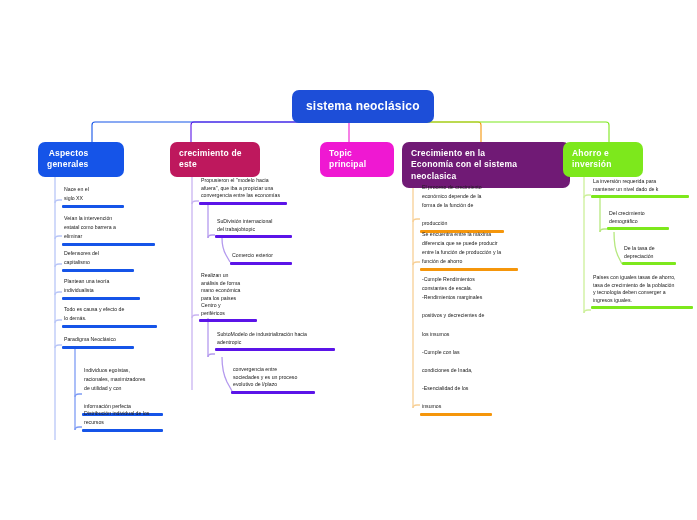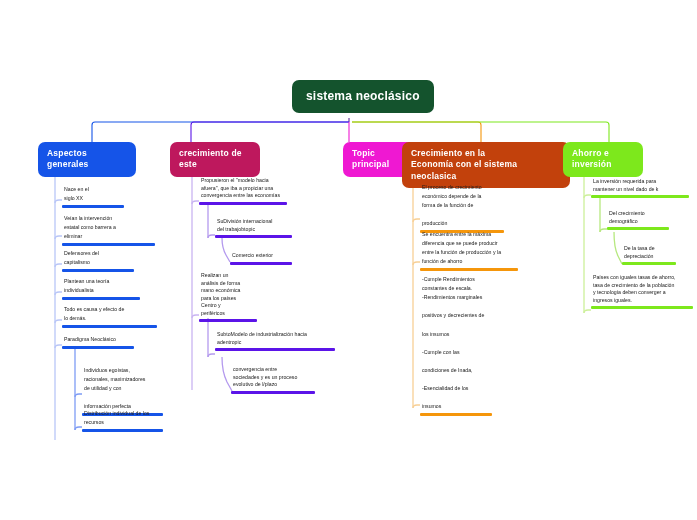--- a/index.html
+++ b/index.html
@@ -109,38 +109,38 @@
 
     <path d="M584 172 L584 313" stroke="#cdf09a" stroke-width="1.3" fill="none"></path>
     <path d="M584 198 Q584 195 588 195 L591 195" stroke="#cdf09a" stroke-width="1.3" fill="none"></path>
     <path d="M584 313 Q584 310 588 310 L591 310" stroke="#cdf09a" stroke-width="1.3" fill="none"></path>
 
     <path d="M600 198 L600 232" stroke="#b6e87f" stroke-width="1.3" fill="none"></path>
     <path d="M600 232 Q600 229 604 229 L607 229" stroke="#b6e87f" stroke-width="1.3" fill="none"></path>
     <path d="M614 232 Q614 248 618 256 L622 264" stroke="#b6e87f" stroke-width="1.3" fill="none"></path>
   </svg>
 
-  <div class="node root" style="left:292px;top:80px;background:#14532d;">
+  <div class="node root" style="left:292px;top:90px;background:#1d4ed8;">
     <span>sistema neoclásico</span>
   </div>
 
-  <div class="node branch-head" style="left:38px;top:142px;width:98px;background:#1554e8;white-space:pre-line;">
+  <div class="node branch-head" style="left:38px;top:142px;width:86px;background:#1554e8;white-space:pre-line;text-align:right;">
     <span>Aspectos
 generales</span>
   </div>
 
   <div class="node branch-head" style="left:170px;top:142px;width:90px;background:#be185d;white-space:pre-line;">
     <span>crecimiento de este</span>
   </div>
 
-  <div class="node branch-head" style="left:320px;top:142px;width:74px;background:#ef18d2;white-space:pre-line;margin-left:23px;">
+  <div class="node branch-head" style="left:320px;top:142px;width:74px;background:#ef18d2;white-space:pre-line;">
     <span>Topic principal</span>
   </div>
 
-  <div class="node branch-head" style="left:402px;top:142px;width:168px;background:#c2410c;white-space:pre-line;">
+  <div class="node branch-head" style="left:402px;top:142px;width:168px;background:#701a75;white-space:pre-line;">
     <span>Crecimiento en la
 Economía con el sistema neoclasica</span>
   </div>
 
   <div class="node branch-head" style="left:563px;top:142px;width:80px;background:#7de81c;white-space:pre-line;">
     <span>Ahorro e inversión</span>
   </div>
 
   <div class="leaf" style="left:62px;top:185px;width:72px;">
     <span class="txt">Nace en el

